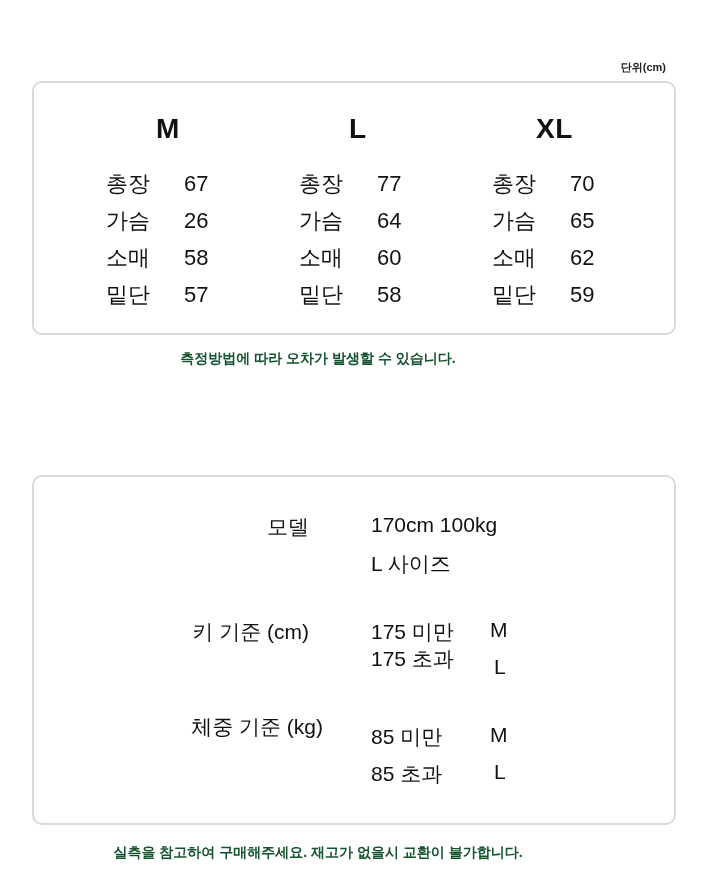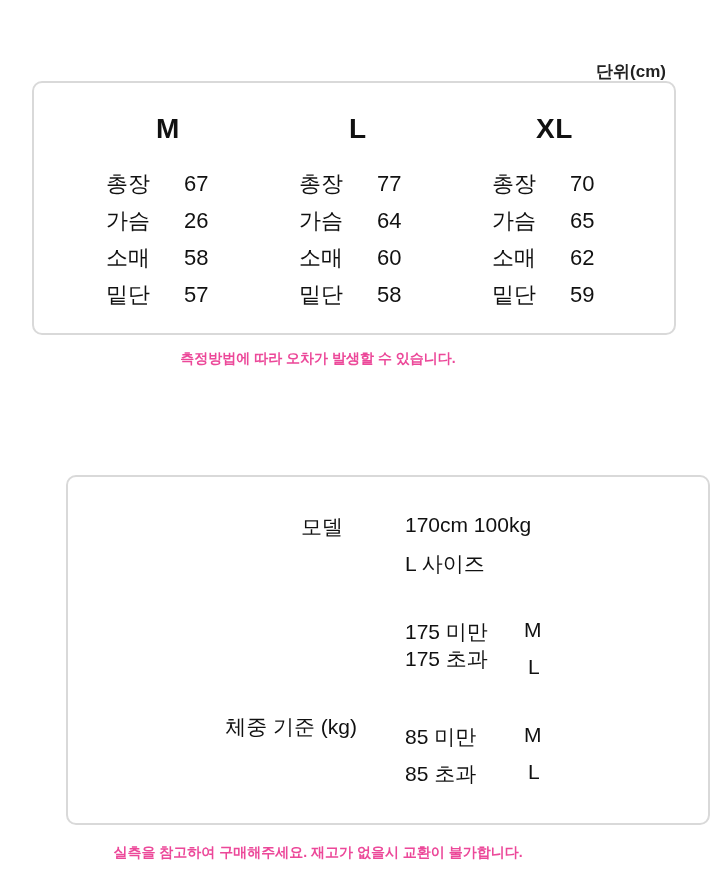--- a/index.html
+++ b/index.html
@@ -1,31 +1,31 @@
 <!DOCTYPE html>
 <html><head>
   <meta charset="utf-8">
   <style>
     * { box-sizing: border-box; margin: 0; padding: 0; }
     html, body { width: 714px; height: 889px; background: #ffffff; overflow: hidden; }
     body { position: relative; font-family: "Liberation Sans", "DejaVu Sans", sans-serif; color: #111111; }
 
-    .unit-label { position: absolute; top: 60px; right: 48px; font-size: 17px; font-weight: bold; color: #222; }
+    .unit-label { position: absolute; top: 60px; right: 48px; font-size: 11px; font-weight: bold; color: #222; }
 
     .box { position: absolute; left: 32px; width: 644px; border: 2px solid #d9d9d9; border-radius: 10px; background: #fff; }
     .box-size { top: 81px; height: 254px; }
-    .box-model { top: 475px; height: 350px; margin-left: 34px; }
+    .box-model { top: 475px; height: 350px; }
 
     .size-col { position: absolute; top: 0; width: 200px; }
     .size-col .size-title { position: absolute; top: 30px; font-size: 28px; font-weight: bold; letter-spacing: 0.5px; }
     .size-row { position: absolute; font-size: 22px; height: 30px; line-height: 30px; }
     .size-row .lbl { position: absolute; left: 0; white-space: nowrap; }
     .size-row .val { position: absolute; left: 78px; white-space: nowrap; }
 
-    .notice { position: absolute; left: 0; width: 636px; text-align: center; font-size: 14px; font-weight: bold; color: #ec4899; }
+    .notice { position: absolute; left: 0; width: 636px; text-align: center; font-size: 14px; font-weight: bold; color: #14532d; }
 
     .m-label { position: absolute; font-size: 21px; white-space: nowrap; text-align: right; width: 200px; }
     .m-val { position: absolute; font-size: 21px; white-space: nowrap; }
   </style>
 </head>
 <body>
 
 <div class="unit-label">단위(cm)</div>
 
 <div class="box box-size">
@@ -92,20 +92,21 @@
 </div>
 
 <div class="notice" style="top:350px;">측정방법에 따라 오차가 발생할 수 있습니다.</div>
 
 <div class="box box-model">
 
   <div class="m-label" style="left:75px; top:36px;">모델</div>
   <div class="m-val" style="left:337px; top:36px;">170cm  100kg</div>
   <div class="m-val" style="left:337px; top:73px;">L 사이즈</div>
 
+  <div class="m-label" style="left:75px; top:141px;">키 기준 (cm)</div>
   <div class="m-val" style="left:337px; top:141px;">175 미만</div>
   <div class="m-val" style="left:456px; top:141px;">M</div>
   <div class="m-val" style="left:337px; top:168px;">175 초과</div>
   <div class="m-val" style="left:460px; top:178px;">L</div>
 
   <div class="m-label" style="left:89px; top:236px;">체중 기준 (kg)</div>
   <div class="m-val" style="left:337px; top:246px;">85 미만</div>
   <div class="m-val" style="left:456px; top:246px;">M</div>
   <div class="m-val" style="left:337px; top:283px;">85 초과</div>
   <div class="m-val" style="left:460px; top:283px;">L</div>

